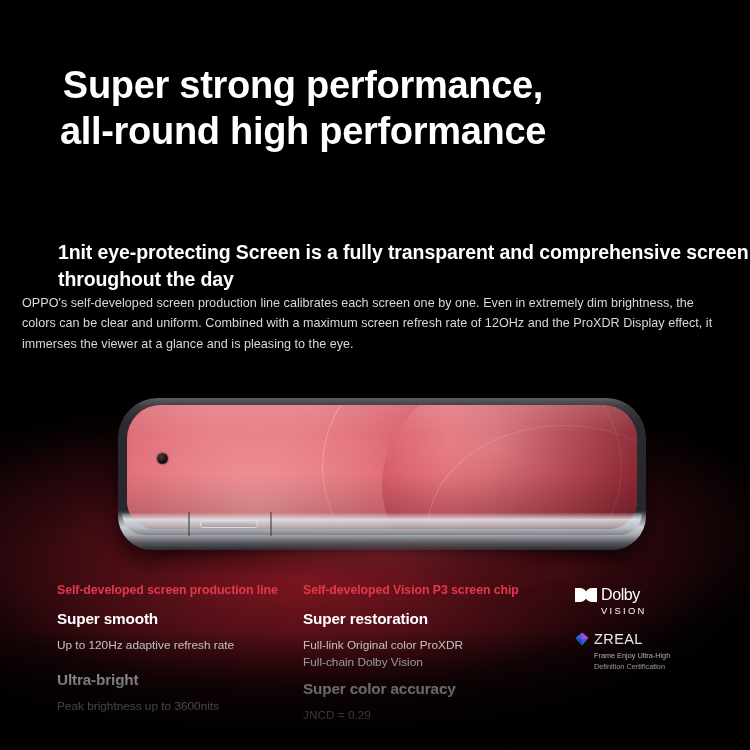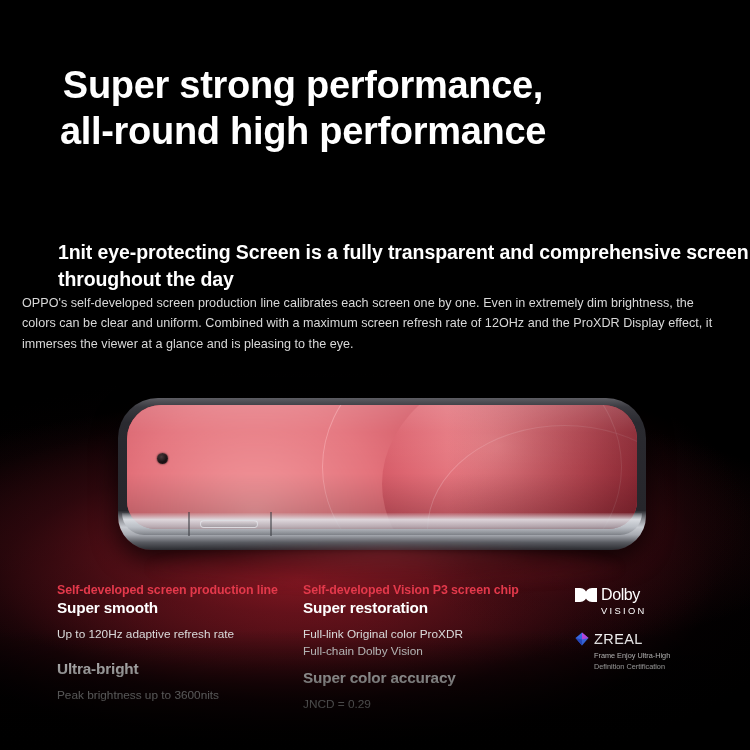--- a/index.html
+++ b/index.html
@@ -270,21 +270,21 @@
   }
   .col { position:absolute; top:0; }
   .col-1 { left:57px; width:240px; }
   .col-2 { left:303px; width:250px; }
 
   .col-label {
     font-size:12.4px;
     font-weight:bold;
     color:#e3394b;
     letter-spacing:-0.1px;
-    margin-bottom:2px;
+    margin-bottom:13px;
     white-space:nowrap;
   }
   .feat-title {
     font-size:15.3px;
     font-weight:bold;
     color:#ffffff;
     letter-spacing:-0.15px;
     margin-bottom:9px;
   }
   .feat-desc {

